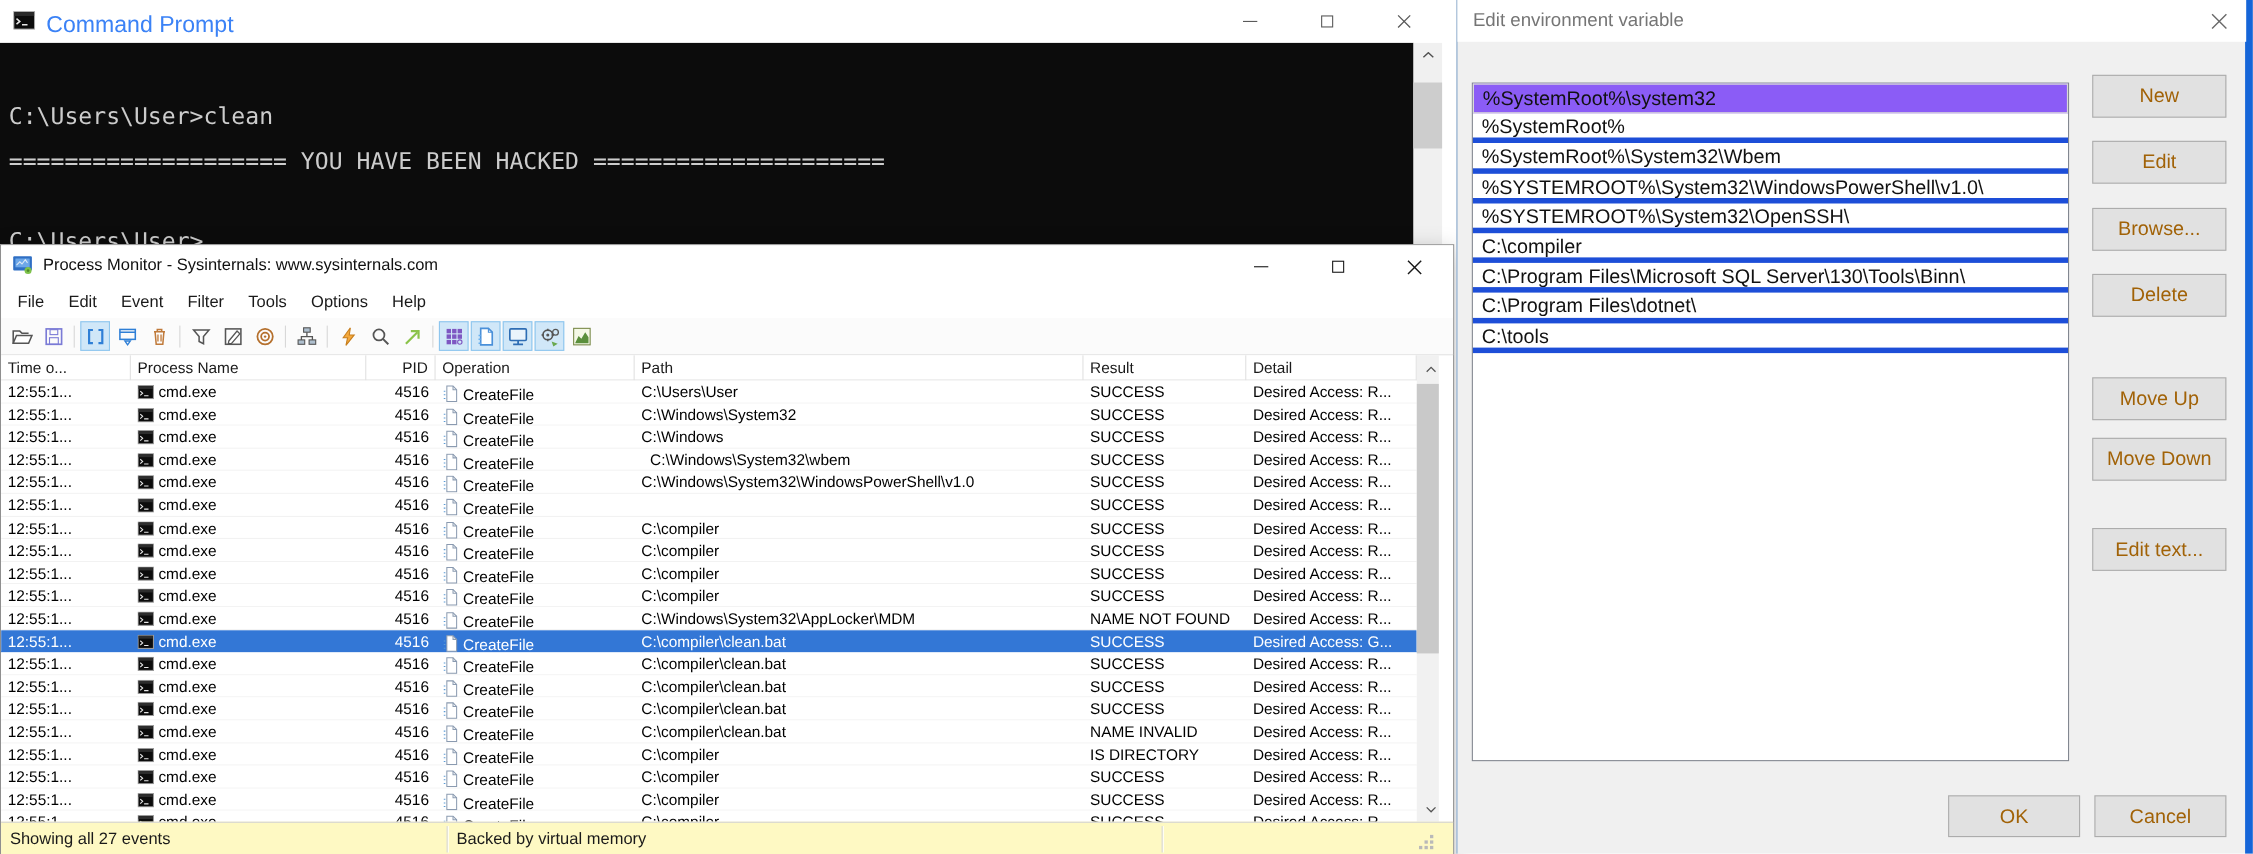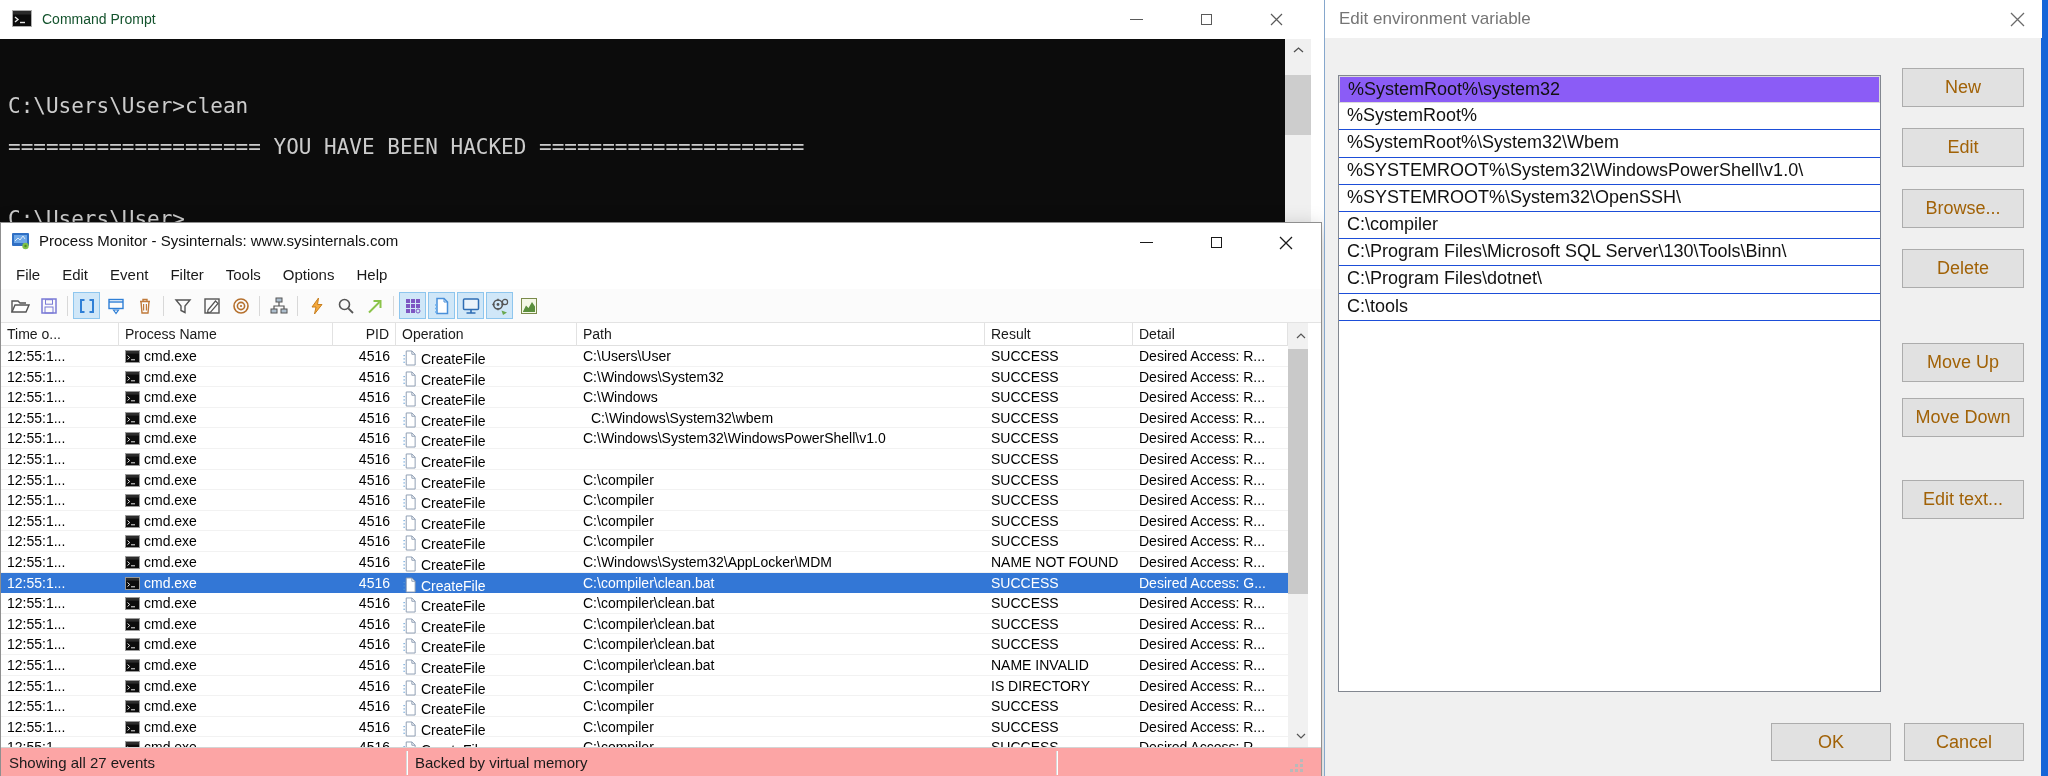--- a/index.html
+++ b/index.html
@@ -3,21 +3,21 @@
 <meta charset="utf-8">
 <style>
   * { margin:0; padding:0; box-sizing:border-box; }
   html,body { width:2048px; height:776px; overflow:hidden; background:#ffffff;
               font-family:"Liberation Sans", sans-serif; }
   .abs { position:absolute; }
 
   
   #cmd-window { left:0; top:0; width:1311px; height:776px; background:#fff; }
   #cmd-titlebar { left:0; top:0; width:1311px; height:39px; background:#ffffff; }
-  #cmd-title { left:42px; top:11px; font-size:14px; color:#14532d; }
+  #cmd-title { left:42px; top:11px; font-size:21px; color:#3b82f6; }
   #cmd-app-icon { left:12px; top:10px; }
   .chrome-btns { top:0; height:39px; display:flex; }
   #cmd-chrome { left:1101px; width:210px; }
   .chrome-btn { width:70px; height:39px; display:flex; align-items:center; justify-content:center; }
   .glyph-min { width:13px; height:0; border-top:1px solid #5a5a5a; }
   .glyph-max { width:11px; height:11px; border:1px solid #5a5a5a; }
   #cmd-console { left:0; top:39px; width:1285px; height:737px; background:#0c0c0c; }
   .console-line { position:absolute; left:8px; white-space:pre;
                   font-family:"DejaVu Sans Mono", monospace; font-size:21px; color:#cccccc; }
   #cmd-scrollbar { left:1285px; top:39px; width:26px; height:737px; background:#f0f0f0; }
@@ -51,37 +51,37 @@
   .pm-row { position:relative; width:1287px; height:20.6px; border-bottom:1px solid #f2f2f2; background:#fff; }
   .pm-row.selected { background:#3377d6; border-bottom-color:#3377d6; }
   .pm-row.selected .cell { color:#ffffff; }
   .cell { position:absolute; top:0; height:20.6px; font-size:14px; color:#000;
           padding:2px 6px 0 6px; white-space:nowrap; overflow:hidden; }
   .cell.num { text-align:right; }
   .cell .ric { position:relative; top:2px; margin-right:4px; }
 
   #pm-scrollbar { left:1287px; top:100px; width:20px; height:424px; background:#f1f1f1; }
   #pm-sb-thumb { left:0; top:26px; width:20px; height:245px; background:#c9c9c9; }
-  #pm-statusbar { left:0; top:524px; width:1320px; height:30px; background:#fca5a5;
+  #pm-statusbar { left:0; top:524px; width:1320px; height:30px; background:#fef9c3;
                   border-top:1px solid #d4d4d4; font-size:15px; color:#1a1a1a; }
   .status-sep { position:absolute; top:3px; width:1px; height:24px; background:#d8d8d8; box-shadow:1px 0 0 #fff; }
   #status-left { position:absolute; left:8px; top:6px; }
   #status-mid { position:absolute; left:414px; top:6px; }
   #resize-grip { position:absolute; left:1288px; top:10px; }
 
   
   #env-dialog { left:1324px; top:0; width:724px; height:776px; background:#f0f0f0;
                 border-left:1px solid #86a7cc; }
   #dlg-accent { right:0; top:0; width:7px; height:776px; background:#1565d8; }
   #dlg-titlebar { left:0; top:0; width:717px; height:38px; background:#ffffff; }
   #dlg-title { left:14px; top:9px; font-size:17px; color:#757575; }
   #dlg-close { left:668px; top:0; width:49px; height:38px; display:flex; align-items:center; justify-content:center; }
   #dlg-list { left:13px; top:75px; width:543px; height:617px; background:#ffffff; border:1px solid #828790; }
   .dlg-item { height:27.2px; font-size:18px; color:#111; padding:2px 0 0 8px;
-              border-bottom:1px solid #1d4ed8; white-space:nowrap; overflow:hidden; }
+              border-bottom:5px solid #1d4ed8; white-space:nowrap; overflow:hidden; }
   .dlg-item.selected { background:#8b5cf6; border:1px solid #d9d9d9; }
   .dlg-btn { position:absolute; left:577px; width:122px; height:39px; background:#e1e1e1;
              border:1px solid #acacac; font-size:18px; color:#a16207;
              display:flex; align-items:center; justify-content:center; }
   #btn-ok { position:absolute; left:446px; top:723px; width:120px; height:38px; }
   #btn-cancel { position:absolute; left:579px; top:723px; width:120px; height:38px; }
   .dlg-btn.bottom { left:auto; }
 </style>
 </head>
 <body>

